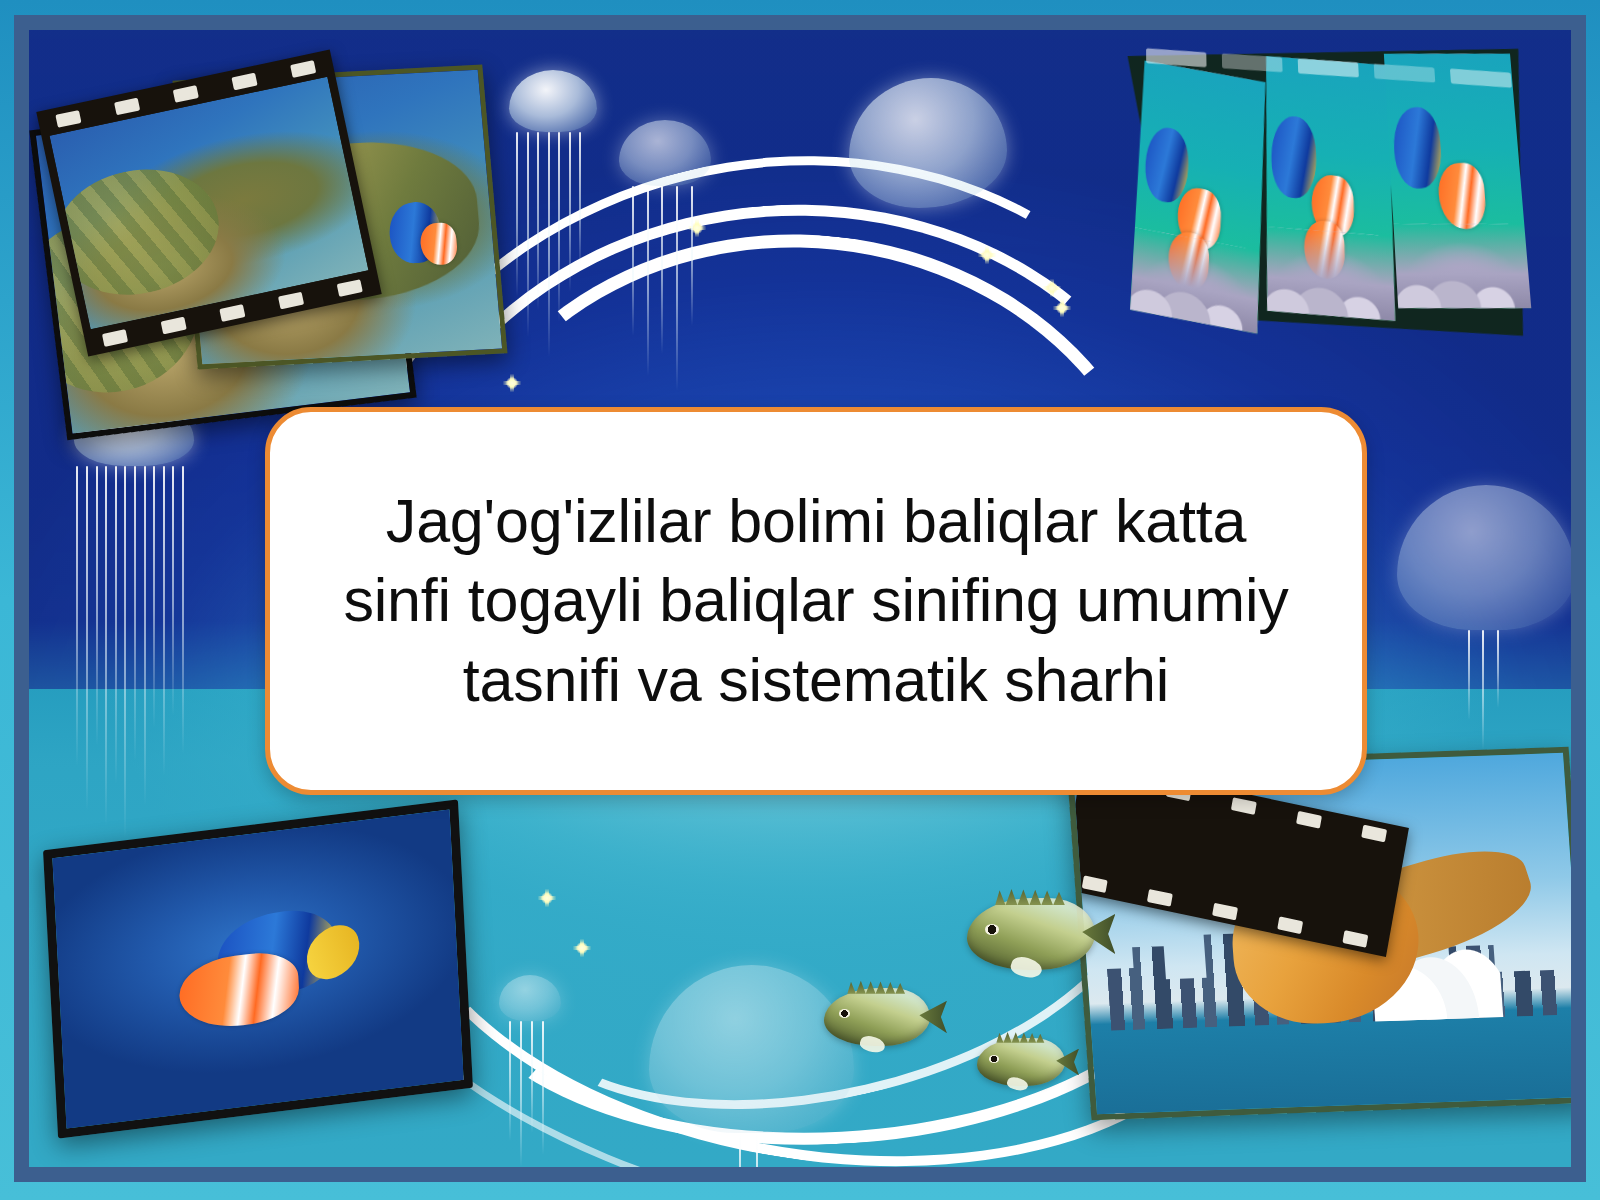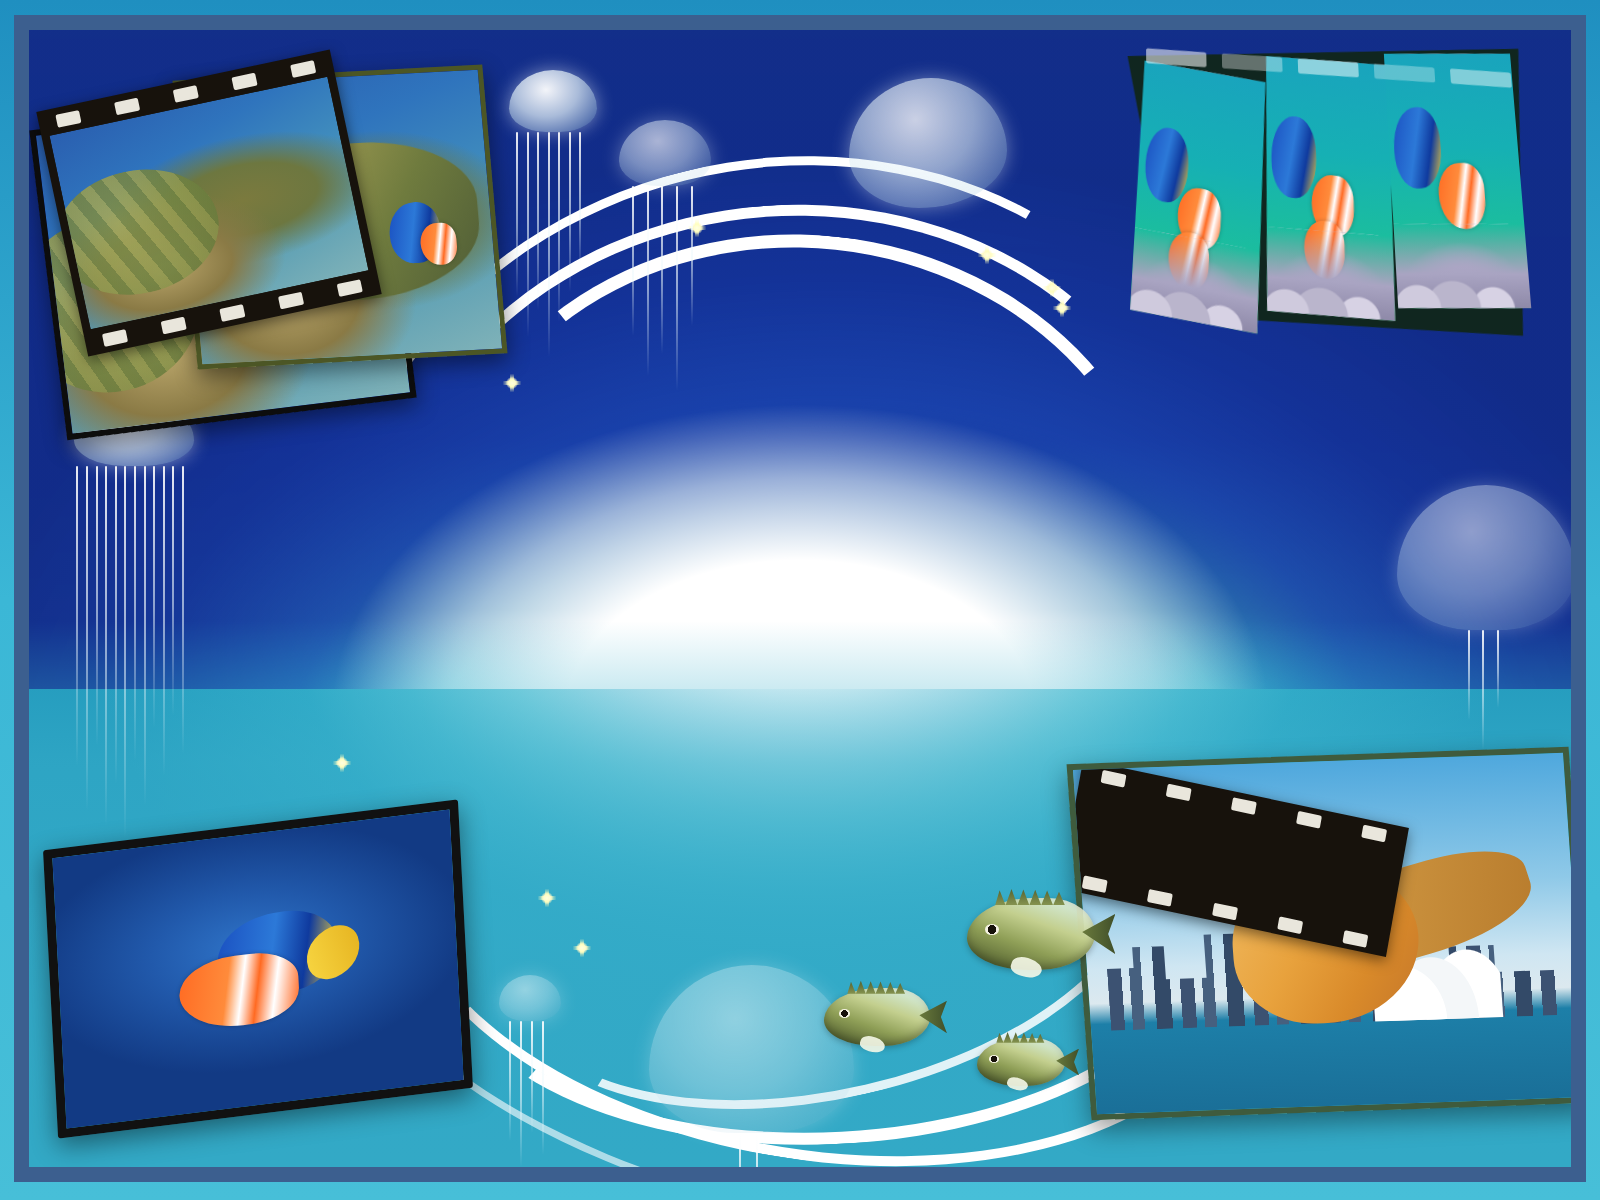--- a/index.html
+++ b/index.html
@@ -454,15 +454,20 @@
     </div>
     <div class="fish" style="left:948px;top:1008px;width:88px;height:48px;">
       <div class="body">
           <span class="eye"></span>
           <span class="dorsal"></span>
           <span class="pect"></span>
           <span class="tail"></span>
         </div>
     </div>
 
+    <div id="titlebox">
+      <div id="title">Jag'og'izlilar bolimi baliqlar katta
+sinfi togayli baliqlar sinifing umumiy
+tasnifi va sistematik sharhi</div>
+    </div>
 
   </div>
 </div>
 
 </body></html>

